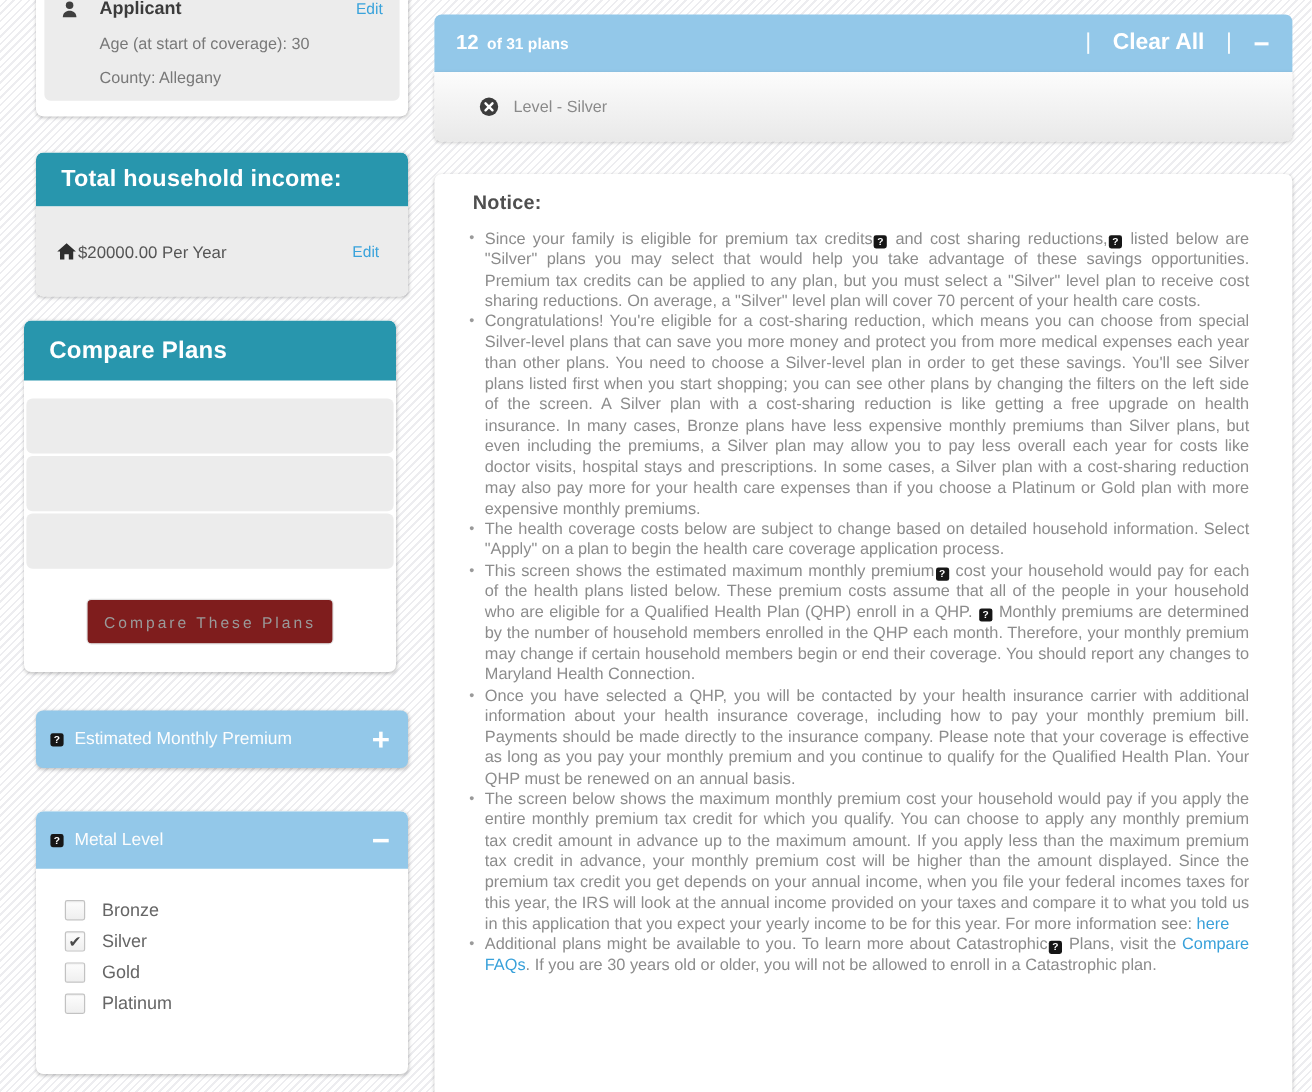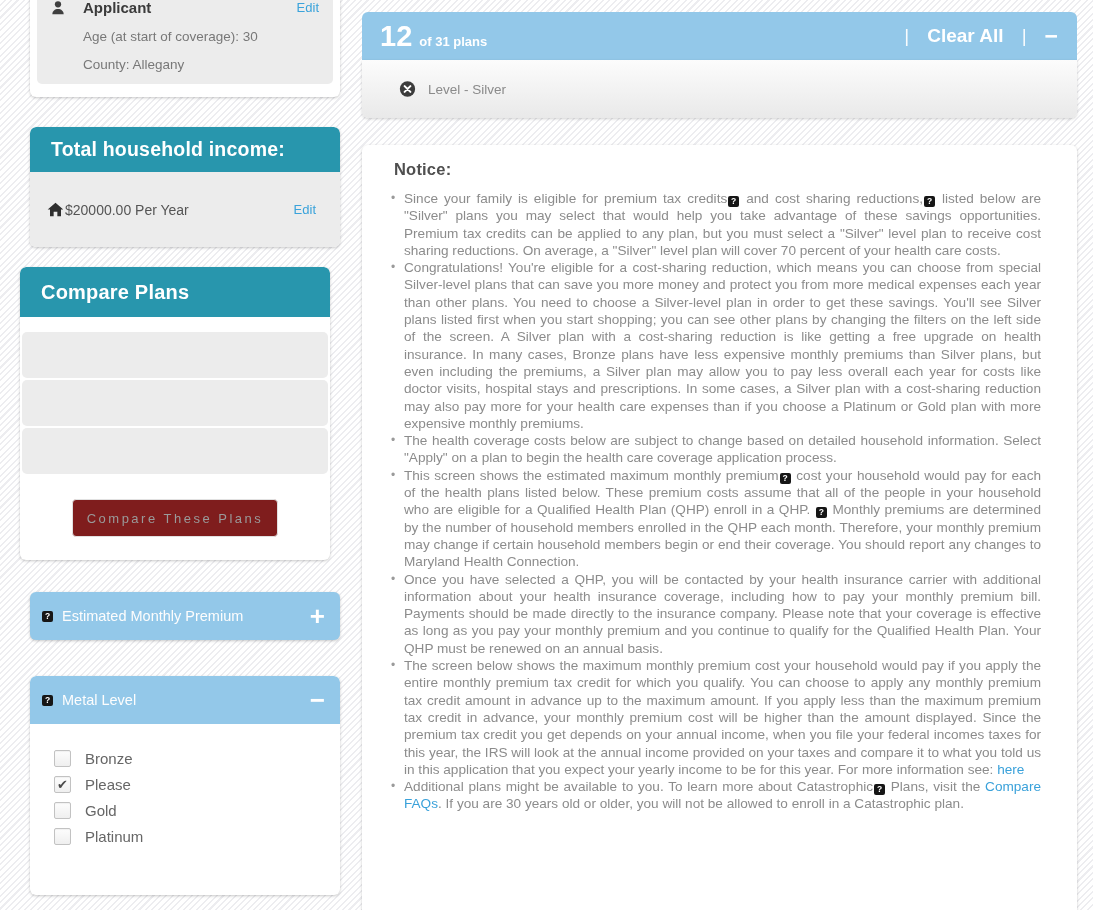--- a/index.html
+++ b/index.html
@@ -76,21 +76,21 @@
     font-size:13px; color:#4a4a4a; line-height:1; flex:0 0 auto;
   }
   .option-label { margin-left:14px; font-size:15px; color:#666; }
   
   .results-bar {
     position:absolute; left:362px; top:12px; width:715px; height:48px;
     background:#93c8e9; border-radius:6px 6px 0 0;
     display:flex; align-items:center; padding:0 19px 0 18px;
   }
   .count-group { display:flex; align-items:baseline; }
-  .plan-count { color:#fff; font-size:29px; font-weight:bold; }
+  .plan-count { color:#fff; font-size:17px; font-weight:bold; }
   .plan-count-suffix { color:#fff; font-size:13px; font-weight:bold; margin-left:7px; }
   .bar-right { margin-left:auto; display:flex; align-items:center; gap:18px; }
   .bar-sep { color:#fff; font-size:19px; font-weight:400; opacity:0.95; }
   .clear-all { color:#fff; font-size:19px; font-weight:bold; text-decoration:none; cursor:pointer; }
   .bar-collapse { color:#fff; font-size:23px; font-weight:bold; cursor:pointer; line-height:1; }
   
   .filter-strip {
     position:absolute; left:362px; top:60px; width:715px; height:58px;
     background:linear-gradient(#fcfcfc,#e9e9e9); border-radius:0 0 6px 6px;
     box-shadow:0 1px 3px rgba(0,0,0,0.18);
@@ -182,21 +182,21 @@
       <span class="acc-label">Metal Level</span>
       <span class="acc-toggle">−</span>
     </header>
     <div class="metal-options">
         <div class="option-row">
           <span class="checkbox"></span>
           <span class="option-label">Bronze</span>
         </div>
         <div class="option-row">
           <span class="checkbox">✔</span>
-          <span class="option-label">Please</span>
+          <span class="option-label">Silver</span>
         </div>
         <div class="option-row">
           <span class="checkbox"></span>
           <span class="option-label">Gold</span>
         </div>
         <div class="option-row">
           <span class="checkbox"></span>
           <span class="option-label">Platinum</span>
         </div>
       </div>

